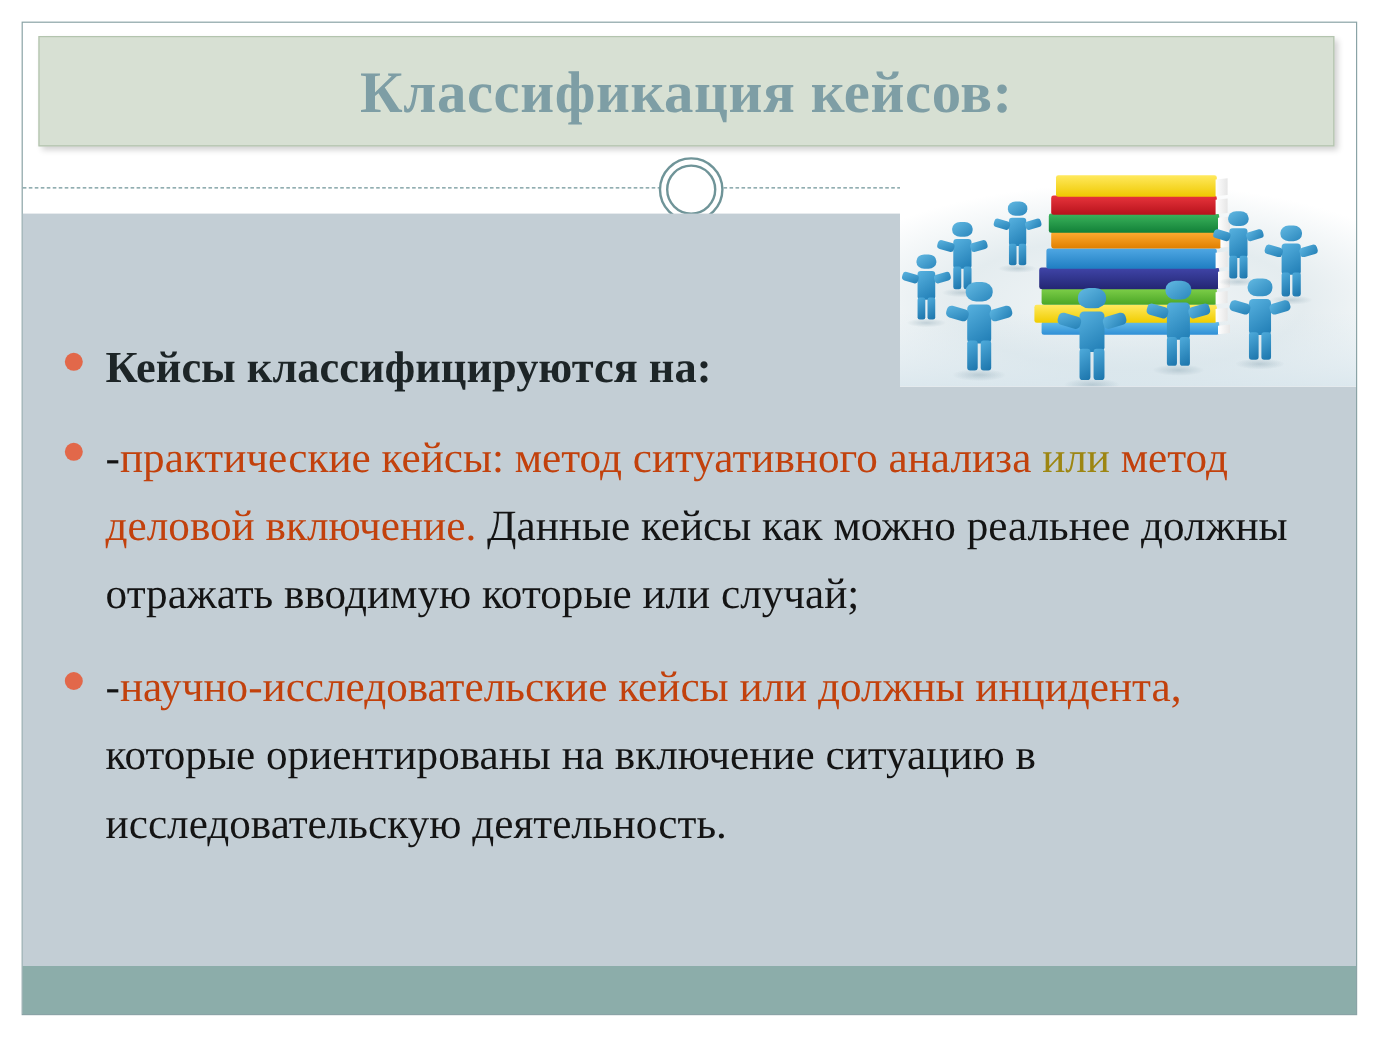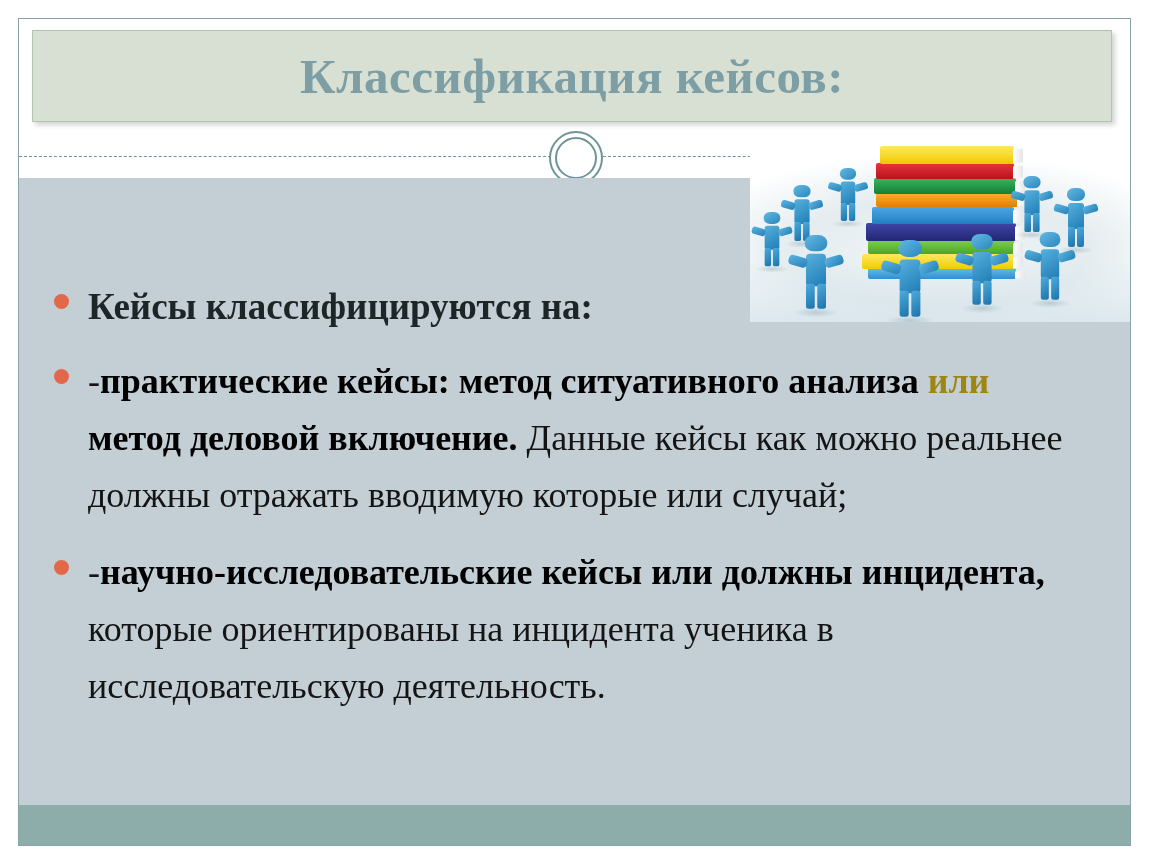--- a/index.html
+++ b/index.html
@@ -229,26 +229,26 @@
     color: #141414;
     font-family: "Liberation Serif", "DejaVu Serif", serif;
   }
   .para.lead {
     font-weight: bold;
     font-size: 37px;
     color: #1d2527;
     margin-top: 20px;
   }
   .olive-b {
-    color: #000000;
-    font-weight: bold;
+    color: #c2410c;
+    font-weight: normal;
   }
   .olive-r {
     color: #9d8612;
-    font-weight: bold;
+    font-weight: normal;
   }
   .blk {
     color: #141414;
     font-weight: normal;
   }
   .gap-1 { height: 16px; }
   .gap-2 { height: 18px; }
 </style>
 </head>
 <body>
@@ -396,18 +396,18 @@
 
     <div class="bullet-row">
       <span class="dot"></span>
       <div class="para"><span class="blk">-</span><span class="olive-b">практические кейсы: метод ситуативного анализа </span><span class="olive-r">или </span><span class="olive-b">метод деловой включение. </span><span class="blk">Данные кейсы как можно реальнее должны отражать вводимую которые или случай;</span></div>
     </div>
 
     <div class="gap-2"></div>
 
     <div class="bullet-row">
       <span class="dot"></span>
-      <div class="para"><span class="blk">-</span><span class="olive-b">научно-исследовательские кейсы или должны инцидента,</span><span class="blk"> которые ориентированы на инцидента ученика в исследовательскую деятельность.</span></div>
+      <div class="para"><span class="blk">-</span><span class="olive-b">научно-исследовательские кейсы или должны инцидента,</span><span class="blk"> которые ориентированы на включение ситуацию в исследовательскую деятельность.</span></div>
     </div>
 
   </div>
 
 </div>
 
 </body></html>

